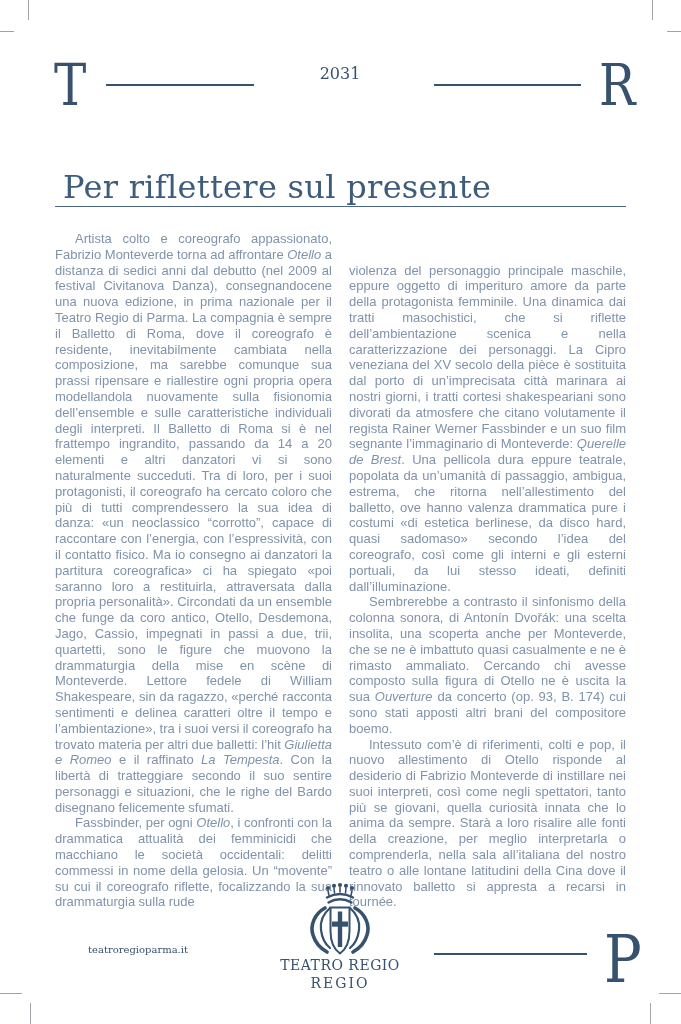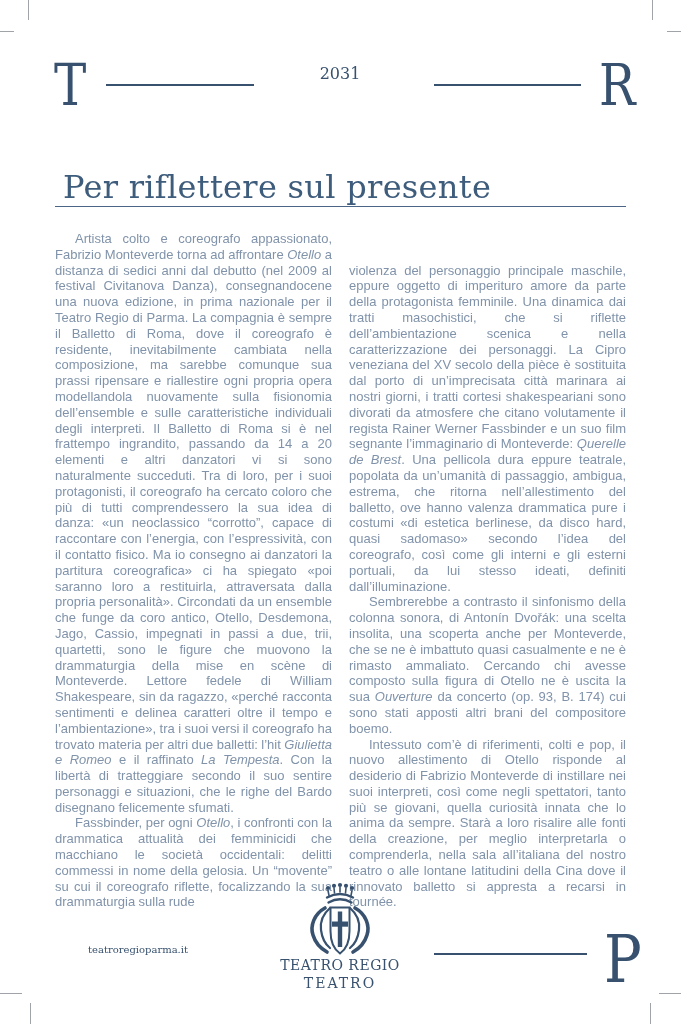--- a/index.html
+++ b/index.html
@@ -122,19 +122,19 @@
 
       <g fill="currentColor">
         <path d="M33.8,30.5 h4.4 v35.5 h-4.4 z"></path>
         <path d="M28,40.5 h16 v5.2 h-16 z"></path>
       </g>
     </svg>
   </div>
 
   <div class="wordmark">
     <div class="line1">TEATRO REGIO</div>
-    <div class="line2">TEATRO</div>
+    <div class="line2">REGIO</div>
   </div>
 
   <span class="mast-rule footer-rule"></span>
   <span class="big-letter letter-p">P</span>
 
 </div>
 
 </body></html>

